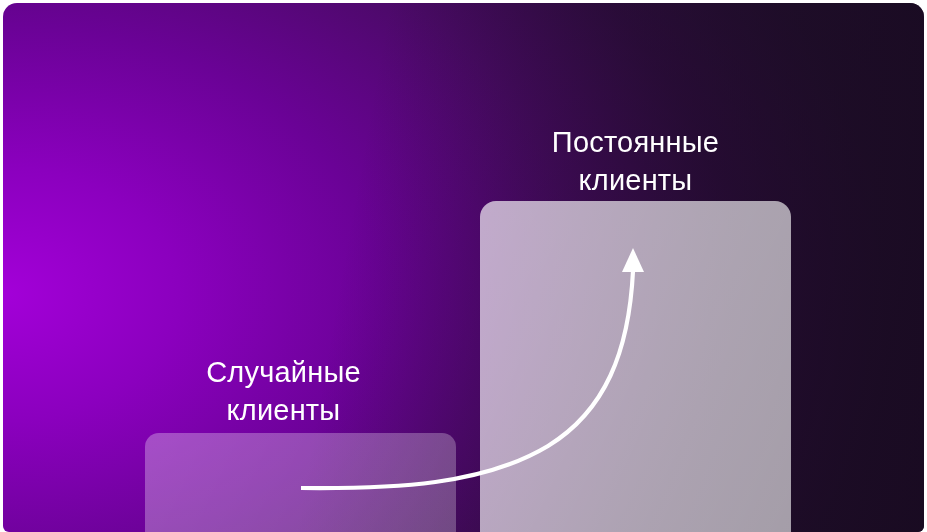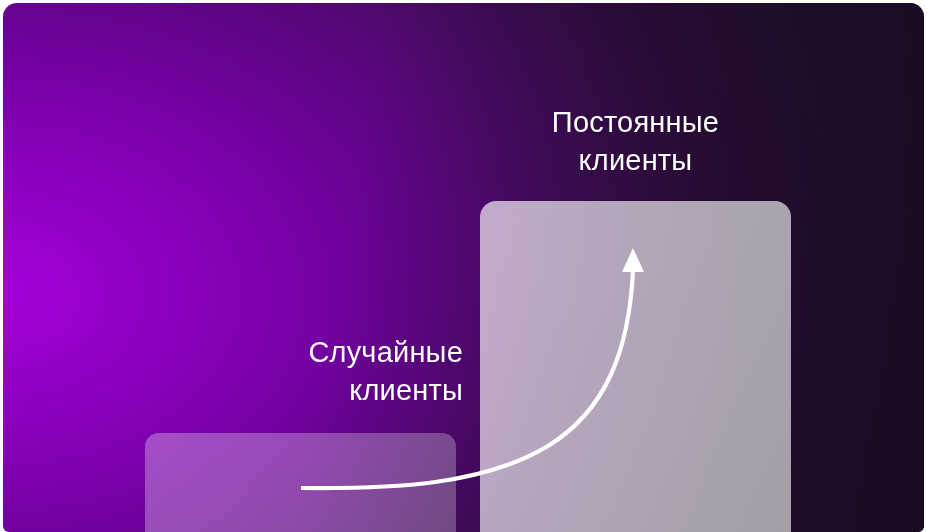--- a/index.html
+++ b/index.html
@@ -60,27 +60,27 @@
 
   .bar-label {
     position: absolute;
     z-index: 4;
     color: #ffffff;
     font-size: 29px;
     line-height: 38px;
     text-align: center;
     letter-spacing: 0.2px;
     white-space: pre-line;
+    margin-top: 20px;
   }
 
   #label-casual {
-    left: 155px;
+    left: 128px;
     top: 330px;
     width: 305px;
-    text-align: right;
   }
 
   #label-loyal {
     left: 480px;
     top: 100px;
     width: 305px;
   }
 
   #arrow-layer {
     position: absolute;

